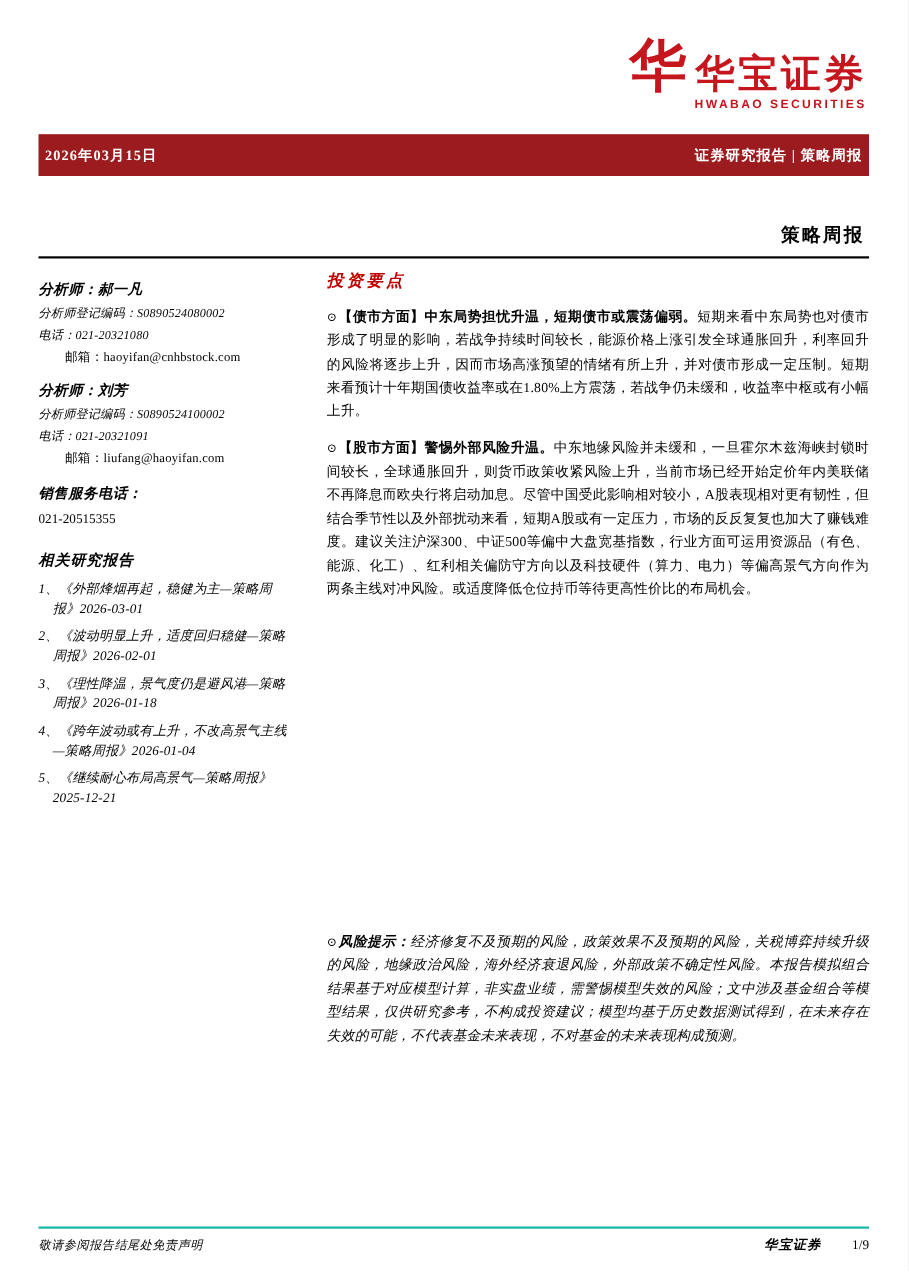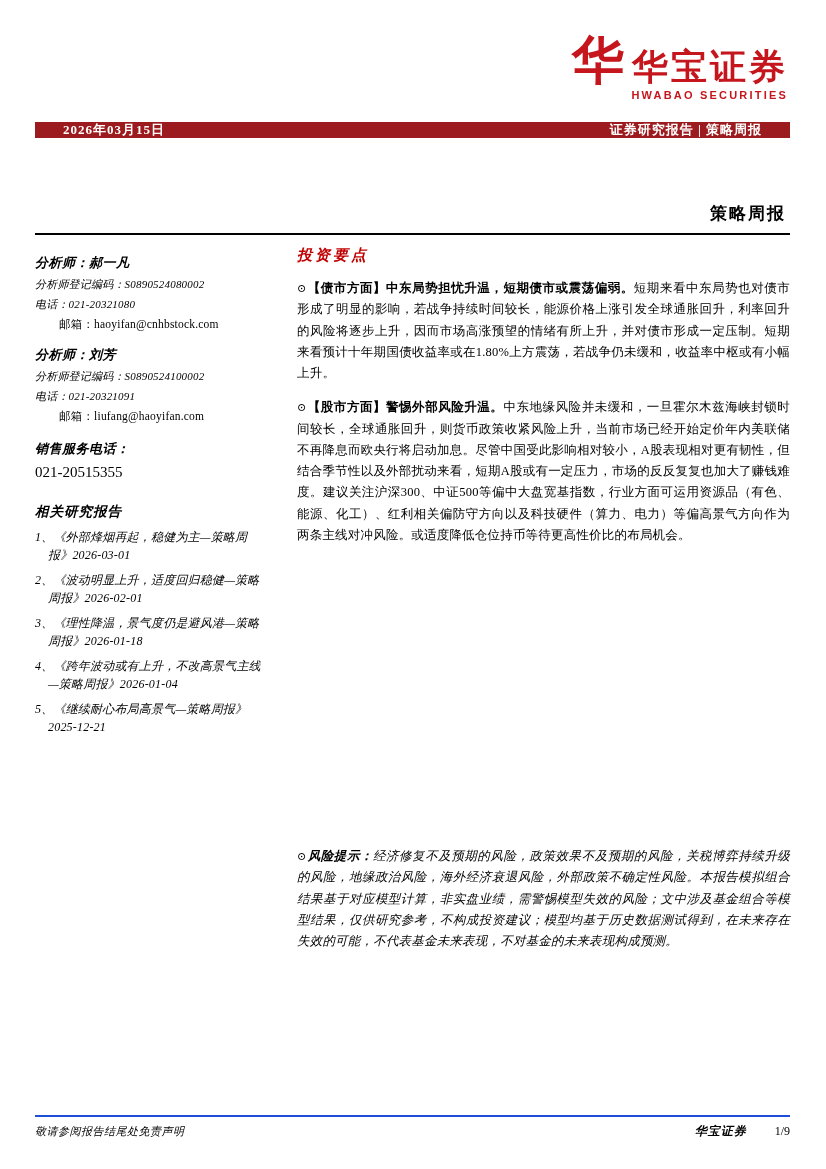--- a/index.html
+++ b/index.html
@@ -23,24 +23,24 @@
   .logo-cn {
     font-size:36px; line-height:1; font-weight:bold; color:#c5161d;
     letter-spacing:3px; font-family:"Liberation Serif",serif;
   }
   .logo-en {
     margin-top:4px; font-size:11px; font-weight:bold; color:#c5161d;
     letter-spacing:2.2px; font-family:"Liberation Sans",sans-serif;
   }
   
   .meta-bar {
-    position:absolute; top:122px; left:35px; right:36px; height:16px;
+    position:absolute; top:122px; left:35px; right:36px; height:38px;
     background:#9c1b1f; color:#fff;
     display:flex; justify-content:space-between; align-items:center;
-    padding:0 28px;
+    padding:0 6px;
   }
   .meta-date { font-size:13px; font-weight:bold; letter-spacing:1px; }
   .meta-type { font-size:13px; font-weight:bold; letter-spacing:1px; }
   
   .report-title {
     position:absolute; top:160px; left:0; right:0;
     text-align:center; font-size:26px; font-weight:bold; letter-spacing:2px;
   }
   .report-subtitle {
     position:absolute; top:202px; right:40px;
@@ -57,21 +57,21 @@
   }
   .sidebar { width:226px; flex:none; }
   .main { flex:1; }
   
   .analyst-block { margin-top:14px; }
   .analyst-block:first-child { margin-top:8px; }
   .side-label { font-size:13px; font-weight:bold; font-style:italic; letter-spacing:0.5px; }
   .side-detail { font-size:11px; font-style:italic; margin-top:5px; letter-spacing:0.2px; }
   .side-detail.upright { font-style:normal; font-size:11.5px;padding-left:24px; }
   .sales-block { margin-top:16px; }
-  .sales-phone { font-size:15px; margin-top:6px; }
+  .sales-phone { font-size:12px; margin-top:6px; }
   .reports-block { margin-top:22px; }
   .reports-title { font-size:13.5px; font-weight:bold; font-style:italic; letter-spacing:1px; }
   .report-item {
     font-size:12px; font-style:italic; line-height:1.5;
     margin-top:7px; padding-left:13px; text-indent:-13px;
     letter-spacing:0.2px;
   }
   
   .highlights-title {
     color:#c00000; font-weight:bold; font-style:italic;
@@ -80,21 +80,21 @@
   .para {
     margin-top:13px; font-size:12.5px; line-height:1.7;
     text-align:justify; letter-spacing:0.2px;
   }
   .para .bullet { font-size:11px; margin-right:1px; }
   .para b { letter-spacing:0.2px; }
   .para.risk { margin-top:300px; font-style:italic; }
   
   .footer {
     position:absolute; left:35px; right:36px; top:1115px;
-    border-top:2px solid #1d4ed8; padding-top:6px;
+    border-top:2px solid #14b8a6; padding-top:6px;
     display:flex; justify-content:space-between; align-items:baseline;
   }
   .footer-left { font-size:11px; font-style:italic; letter-spacing:0.5px; }
   .footer-right { display:flex; gap:28px; align-items:baseline; }
   .footer-brand { font-size:12px; font-weight:bold; font-style:italic; letter-spacing:1px; }
   .footer-page { font-size:12px; }
 </style>
 </head>
 <body>
 

